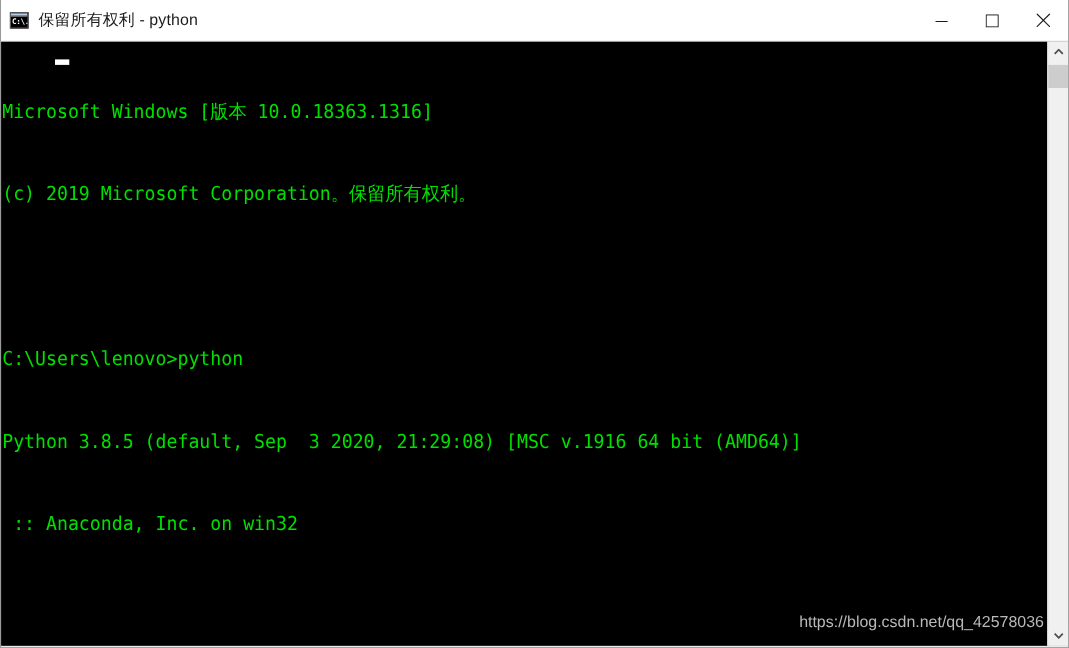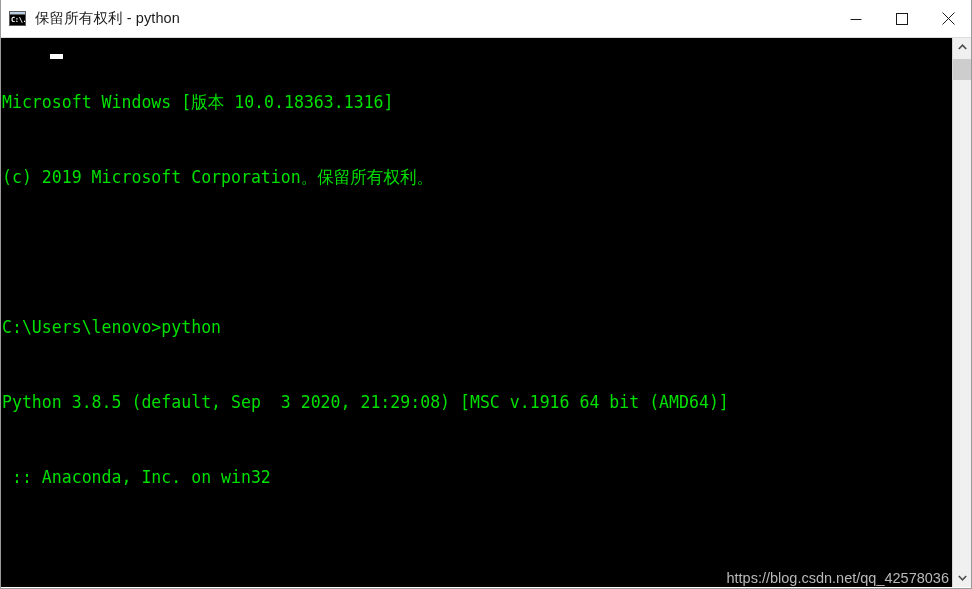--- a/index.html
+++ b/index.html
@@ -164,21 +164,21 @@
     top: 21px;
     width: 18px;
     height: 21px;
     background: #cdcdcd;
   }
 
   
   #watermark {
     position: absolute;
     right: 22px;
-    bottom: 2px;
+    bottom: 14px;
     font-family: "Liberation Sans", sans-serif;
     font-size: 14.5px;
     color: #b9b9b9;
     white-space: nowrap;
     pointer-events: none;
   }
 </style>
 </head>
 <body>
 

